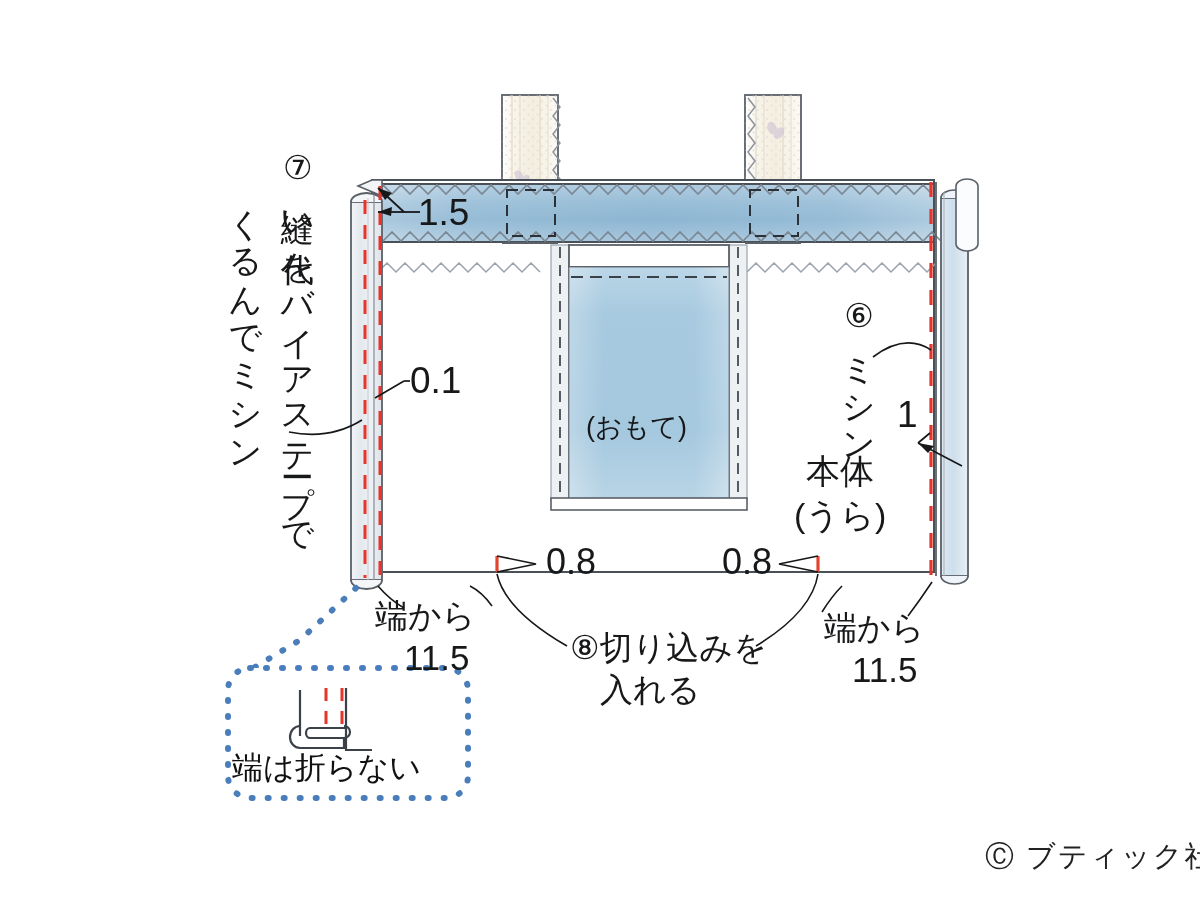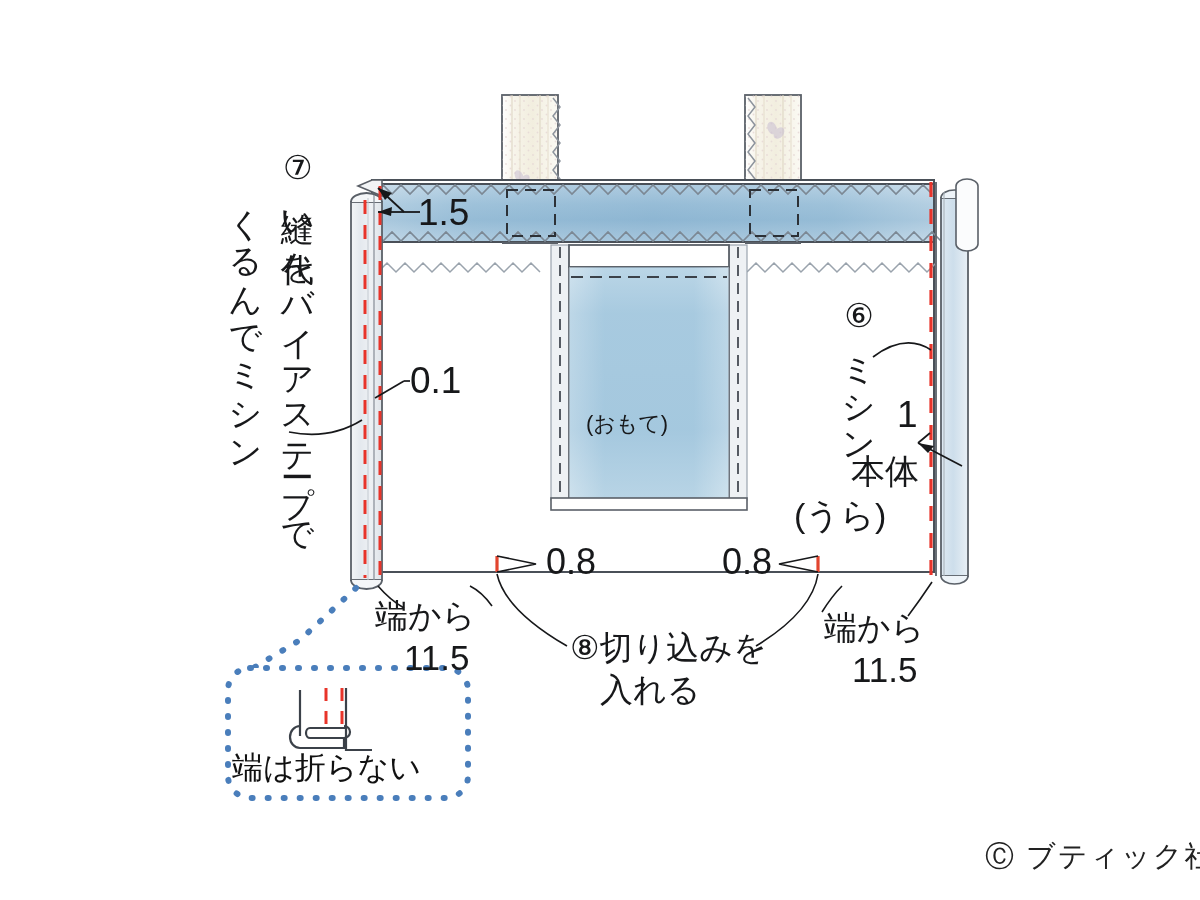--- a/index.html
+++ b/index.html
@@ -293,24 +293,24 @@
   <div class="tlabel vert" style="left:226px; top:186px; height:300px;">くるんでミシン</div>
 
   <div class="tlabel num" style="left:418px; top:194px; font-size:37px;">1.5</div>
 
   <div class="tlabel num" style="left:410px; top:362px; font-size:37px;">0.1</div>
 
   <div class="tlabel vert-r" style="left:840px; top:296px; height:190px; font-size:33px;">⑥ミシン</div>
 
   <div class="tlabel num" style="left:897px; top:396px; font-size:37px;">1</div>
 
-  <div class="tlabel jp jp-c" style="left:806px; top:452px; font-size:34px;margin-left:45px;">本体</div>
+  <div class="tlabel jp jp-c" style="left:806px; top:452px; font-size:34px;">本体</div>
   <div class="tlabel jp jp-c" style="left:794px; top:496px; font-size:34px;">(うら)</div>
 
-  <div class="tlabel jp jp-c" style="left:586px; top:412px; font-size:22px;">(おもて)</div>
+  <div class="tlabel jp jp-c" style="left:586px; top:412px; font-size:27px;">(おもて)</div>
 
   <div class="tlabel num" style="left:546px; top:544px; font-size:36px;">0.8</div>
   <div class="tlabel num" style="left:722px; top:544px; font-size:36px;">0.8</div>
 
   <div class="tlabel jp jp-c" style="left:375px; top:598px; font-size:33px;">端から</div>
   <div class="tlabel jp jp-c" style="left:404px; top:638px; font-size:35px;">11.5</div>
 
   <div class="tlabel jp jp-c" style="left:824px; top:610px; font-size:33px;">端から</div>
   <div class="tlabel jp jp-c" style="left:852px; top:650px; font-size:35px;">11.5</div>
 

